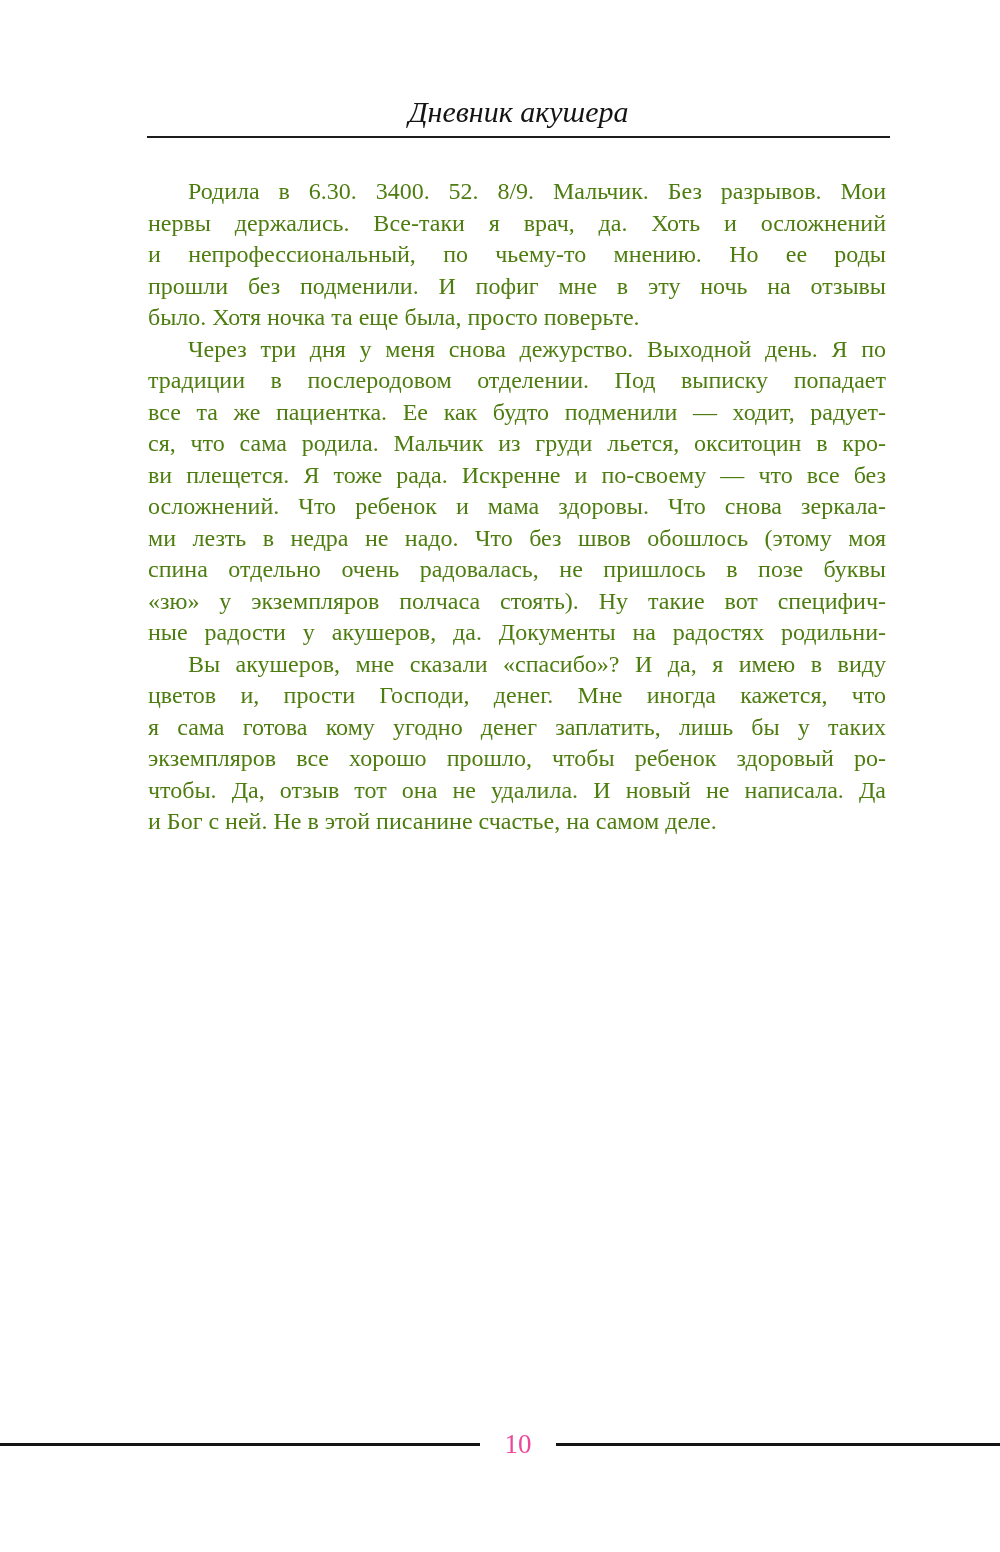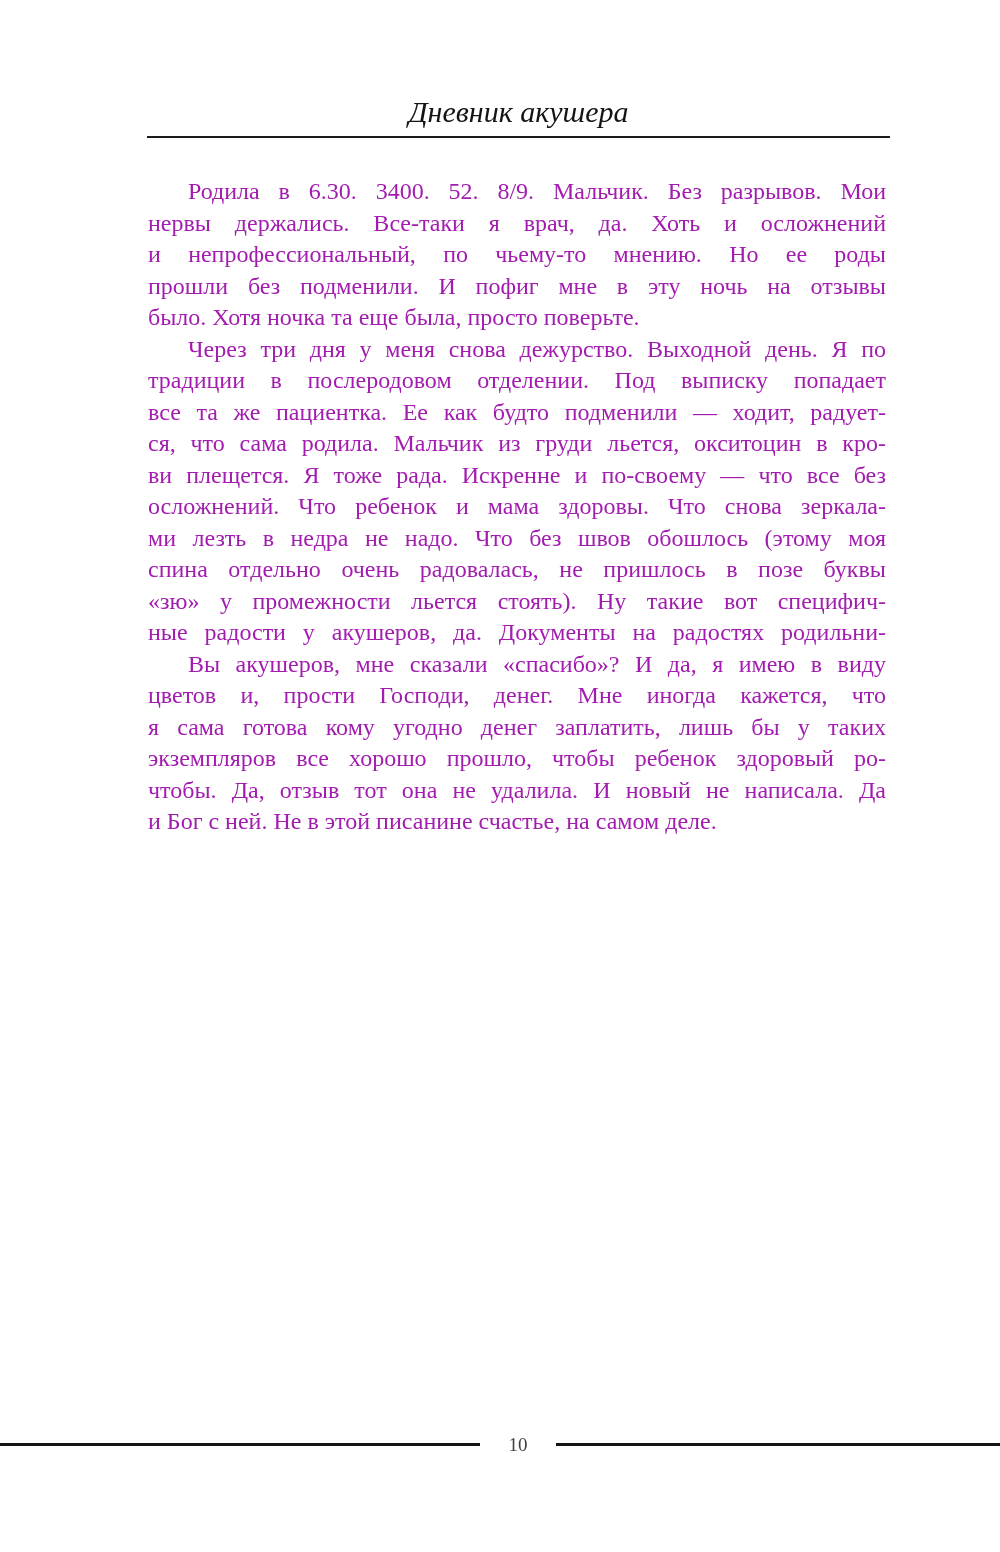--- a/index.html
+++ b/index.html
@@ -39,21 +39,21 @@
   }
 
   
   .body-text {
     position: absolute;
     top: 176px;
     left: 148px;
     width: 738px;
     font-size: 24px;
     line-height: 31.5px;
-    color: #a21caf;
+    color: #4d7c0f;
   }
   .para {
     margin: 0;
     padding: 0;
   }
   .line {
     text-align: justify;
     text-align-last: justify;
     height: 31.5px;
     overflow: hidden;
@@ -83,23 +83,23 @@
     width: 480px;
     flex: 0 0 auto;
   }
   .footer-rule.right {
     flex: 1 1 auto;
   }
   .page-number {
     flex: 0 0 auto;
     width: 76px;
     text-align: center;
-    font-size: 19px;
+    font-size: 27px;
     line-height: 31px;
-    color: #404040;
+    color: #ec4899;
   }
 </style>
 </head>
 <body>
 
 <div class="page">
 
   <div class="running-header">
     <div class="header-title">Дневник акушера</div>
     <div class="header-rule"></div>
@@ -117,21 +117,21 @@
 
     <div class="para">
       <div class="line indent">Через три дня у меня снова дежурство. Выходной день. Я по</div>
       <div class="line">традиции в послеродовом отделении. Под выписку попадает</div>
       <div class="line">все та же пациентка. Ее как будто подменили — ходит, радует-</div>
       <div class="line">ся, что сама родила. Мальчик из груди льется, окситоцин в кро-</div>
       <div class="line">ви плещется. Я тоже рада. Искренне и по-своему — что все без</div>
       <div class="line">осложнений. Что ребенок и мама здоровы. Что снова зеркала-</div>
       <div class="line">ми лезть в недра не надо. Что без швов обошлось (этому моя</div>
       <div class="line">спина отдельно очень радовалась, не пришлось в позе буквы</div>
-      <div class="line">«зю» у промежности льется стоять). Ну такие вот специфич-</div>
+      <div class="line">«зю» у экземпляров полчаса стоять). Ну такие вот специфич-</div>
       <div class="line">ные радости у акушеров, да. Документы на радостях родильни-</div>
     </div>
 
     <div class="para">
       <div class="line indent">Вы акушеров, мне сказали «спасибо»? И да, я имею в виду</div>
       <div class="line">цветов и, прости Господи, денег. Мне иногда кажется, что</div>
       <div class="line">я сама готова кому угодно денег заплатить, лишь бы у таких</div>
       <div class="line">экземпляров все хорошо прошло, чтобы ребенок здоровый ро-</div>
       <div class="line">чтобы. Да, отзыв тот она не удалила. И новый не написала. Да</div>
       <div class="line lastline">и Бог с ней. Не в этой писанине счастье, на самом деле.</div>

